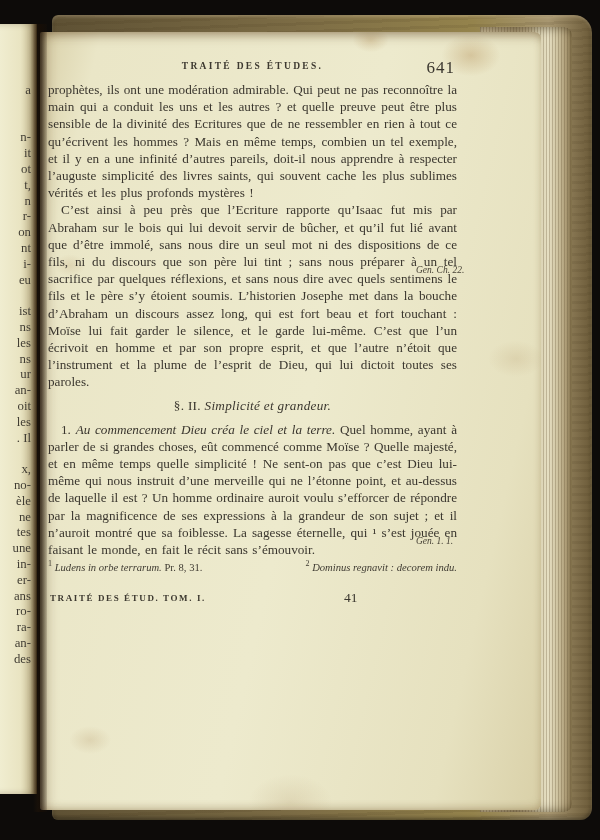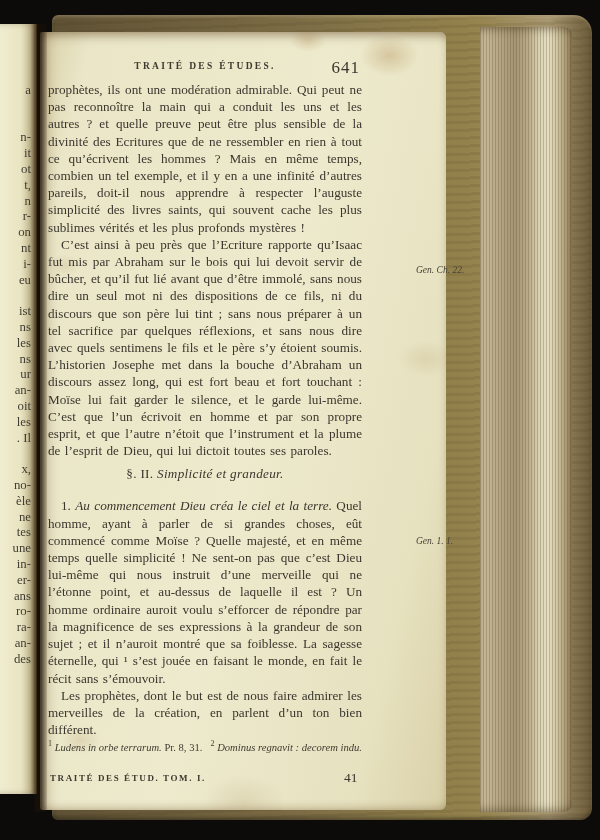--- a/index.html
+++ b/index.html
@@ -28,21 +28,21 @@
     box-shadow: inset -7px 0 8px -3px rgba(50,32,12,.55);}
   .frag-col{position:absolute;top:59px;right:6px;left:0;text-align:right;
     font-size:12.8px;line-height:15.8px;color:#413d33;}
   .frag-line{height:15.8px;overflow:hidden;}
 
   
   .gutter{position:absolute;left:33px;top:24px;width:14px;height:788px;z-index:5;pointer-events:none;
     background:linear-gradient(90deg, rgba(30,18,8,0) 0%, rgba(35,22,9,.45) 35%, rgba(24,14,5,.7) 55%, rgba(35,22,9,.15) 100%);}
 
   
-  .main-page{position:absolute;left:40px;top:32px;width:406px;height:778px;z-index:3;
+  .main-page{position:absolute;left:40px;top:32px;width:501px;height:778px;z-index:3;
     border-radius:2px 6px 6px 3px;
     background:
       radial-gradient(ellipse 42px 30px at 86% 3%, rgba(164,120,58,.30), rgba(0,0,0,0) 70%),
       radial-gradient(ellipse 26px 18px at 66% 1%, rgba(164,120,58,.25), rgba(0,0,0,0) 70%),
       radial-gradient(ellipse 22px 16px at 6% 30%, rgba(150,108,52,.14), rgba(0,0,0,0) 70%),
       radial-gradient(ellipse 40px 26px at 95% 42%, rgba(150,108,52,.13), rgba(0,0,0,0) 70%),
       radial-gradient(ellipse 30px 20px at 10% 91%, rgba(150,108,52,.16), rgba(0,0,0,0) 70%),
       radial-gradient(ellipse 60px 40px at 50% 99%, rgba(140,100,48,.12), rgba(0,0,0,0) 70%),
       linear-gradient(103deg,#d9d0a9 0%,#eae6c7 9%,#edeacd 52%,#e6e1bf 84%,#d9d0a8 100%);
     box-shadow: inset 10px 0 14px -6px rgba(92,62,26,.55),
@@ -53,21 +53,21 @@
   .header{position:relative;height:19px;margin-bottom:4px;}
   .run-title{position:absolute;left:50%;transform:translateX(-50%);top:3px;
     font-size:9.5px;font-weight:bold;letter-spacing:2.3px;white-space:nowrap;color:#3d3930;}
   .page-num{position:absolute;right:2px;top:0;font-size:17px;letter-spacing:1px;color:#3a362e;}
 
   .para{margin:0;text-align:justify;font-size:13.2px;line-height:17.2px;word-spacing:.08em;}
   .indent{text-indent:13px;}
   .p5{text-indent:8px;}
   sup{font-size:8px;line-height:0;vertical-align:super;}
 
-  .section{margin:7px 0 15px 0;font-size:13.2px;font-weight:normal;text-align:center;letter-spacing:.3px;}
+  .section{margin:7px 0 7px 0;font-size:13.2px;font-weight:normal;text-align:center;letter-spacing:.3px;}
   .section em{font-style:italic;}
 
   .margin-note{position:absolute;left:376px;width:78px;font-style:italic;
     font-size:9.5px;color:#474236;white-space:nowrap;margin-top:24px;}
   .mn1{top:209px;}
   .mn2{top:480px;}
 
   .footnotes{display:flex;justify-content:space-between;margin-top:3px;
     font-size:10.6px;line-height:13px;color:#3e3a31;}
   .fn em{font-style:italic;}
@@ -141,21 +141,20 @@
       </div>
 
       <p class="para">prophètes, ils ont une modération admirable. Qui peut ne pas reconnoître la main qui a conduit les uns et les autres&nbsp;? et quelle preuve peut être plus sensible de la divinité des Ecritures que de ne ressembler en rien à tout ce qu’écrivent les hommes&nbsp;? Mais en même temps, combien un tel exemple, et il y en a une infinité d’autres pareils, doit-il nous apprendre à respecter l’auguste simplicité des livres saints, qui souvent cache les plus sublimes vérités et les plus profonds mystères&nbsp;!</p>
 
       <p class="para indent">C’est ainsi à peu près que l’Ecriture rapporte qu’Isaac fut mis par Abraham sur le bois qui lui devoit servir de bûcher, et qu’il fut lié avant que d’être immolé, sans nous dire un seul mot ni des dispositions de ce fils, ni du discours que son père lui tint&nbsp;; sans nous préparer à un tel sacrifice par quelques réflexions, et sans nous dire avec quels sentimens le fils et le père s’y étoient soumis. L’historien Josephe met dans la bouche d’Abraham un discours assez long, qui est fort beau et fort touchant&nbsp;: Moïse lui fait garder le silence, et le garde lui-même. C’est que l’un écrivoit en homme et par son propre esprit, et que l’autre n’étoit que l’instrument et la plume de l’esprit de Dieu, qui lui dictoit toutes ses paroles.</p>
 
       <h2 class="section"><span>§. II.</span> <em>Simplicité et grandeur.</em></h2>
 
       <p class="para indent"><span>1.</span> <em>Au commencement Dieu créa le ciel et la terre.</em> <span>Quel homme, ayant à parler de si grandes choses, eût commencé comme Moïse&nbsp;? Quelle majesté, et en même temps quelle simplicité&nbsp;! Ne sent-on pas que c’est Dieu lui-même qui nous instruit d’une merveille qui ne l’étonne point, et au-dessus de laquelle il est&nbsp;? Un homme ordinaire auroit voulu s’efforcer de répondre par la magnificence de ses expressions à la grandeur de son sujet&nbsp;; et il n’auroit montré que sa foiblesse. La sagesse éternelle, qui&nbsp;¹ s’est jouée en faisant le monde, en fait le récit sans s’émouvoir.</span></p>
 
-      <p class="para indent">Les prophètes, dont le but est de nous faire admirer les merveilles de la création, en parlent d’un ton bien différent.</p>
 
 
       <div class="footnotes">
         <span class="fn"><sup>1</sup> <em>Ludens in orbe terrarum.</em> <span class="ref">Pr. 8, 31.</span></span>
         <span class="fn"><sup>2</sup> <em>Dominus regnavit&nbsp;: decorem indu.</em></span>
       </div>
 
       <div class="footer">
         <span class="volume-line">TRAITÉ DES ÉTUD. TOM. I.</span>
         <span class="signature-mark">41</span>

